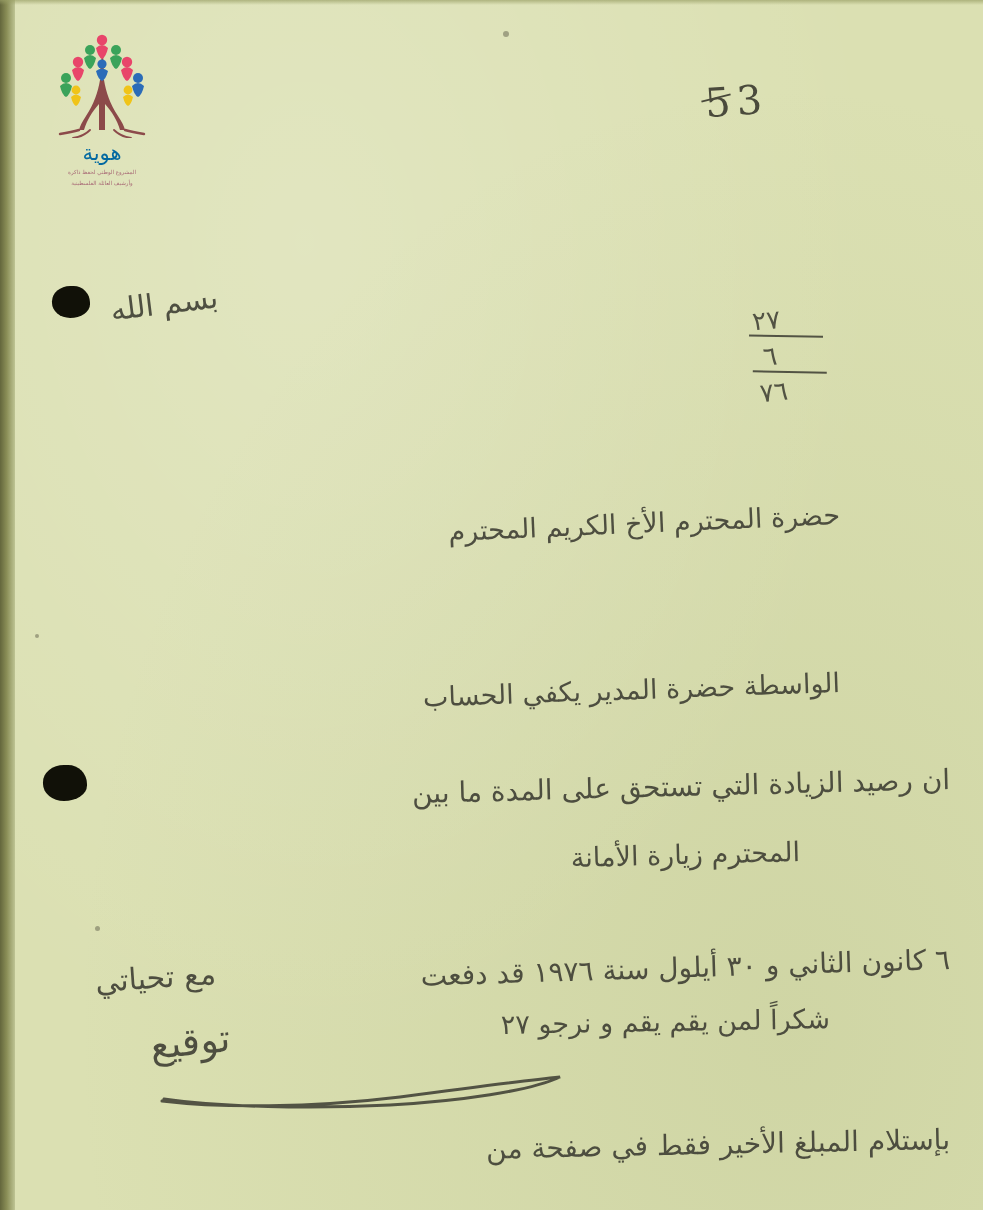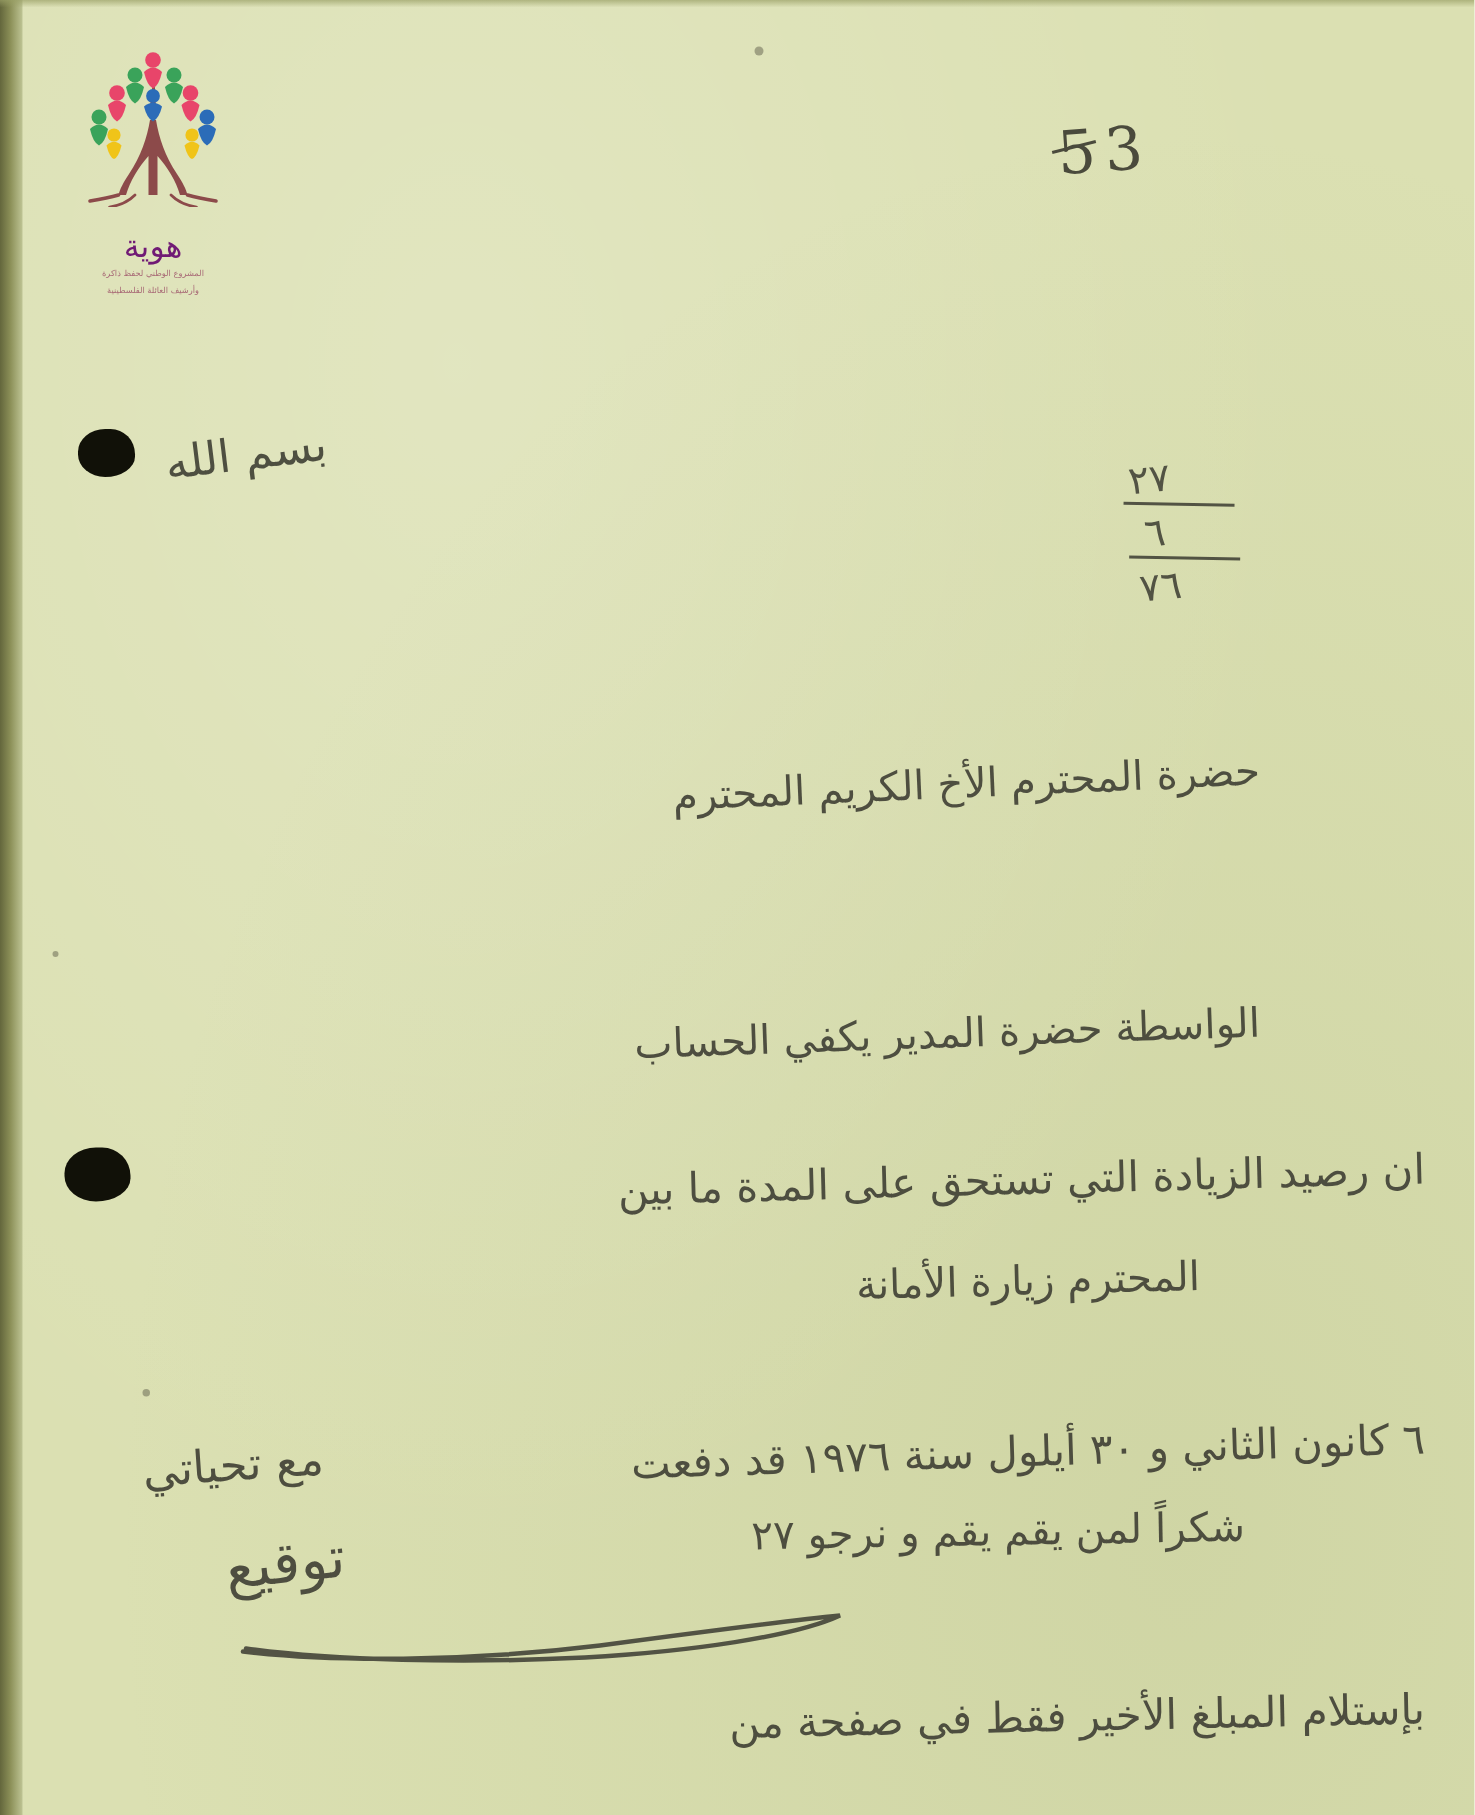--- a/index.html
+++ b/index.html
@@ -52,24 +52,24 @@
   .logo {
     position: absolute;
     left: 42px;
     top: 20px;
     width: 120px;
     height: 175px;
     text-align: center;
   }
   .logo svg { display: block; }
   .logo-word {
-    margin-top: 14px;
+    margin-top: 3px;
     font-family: "DejaVu Sans", sans-serif;
     font-size: 21px;
-    color: #701a75;
+    color: #0369a1;
     letter-spacing: 1px;
     direction: rtl;
   }
   .logo-sub {
     margin-top: 3px;
     font-family: "DejaVu Sans", sans-serif;
     font-size: 5.5px;
     line-height: 8px;
     color: #a86a76;
     direction: rtl;

